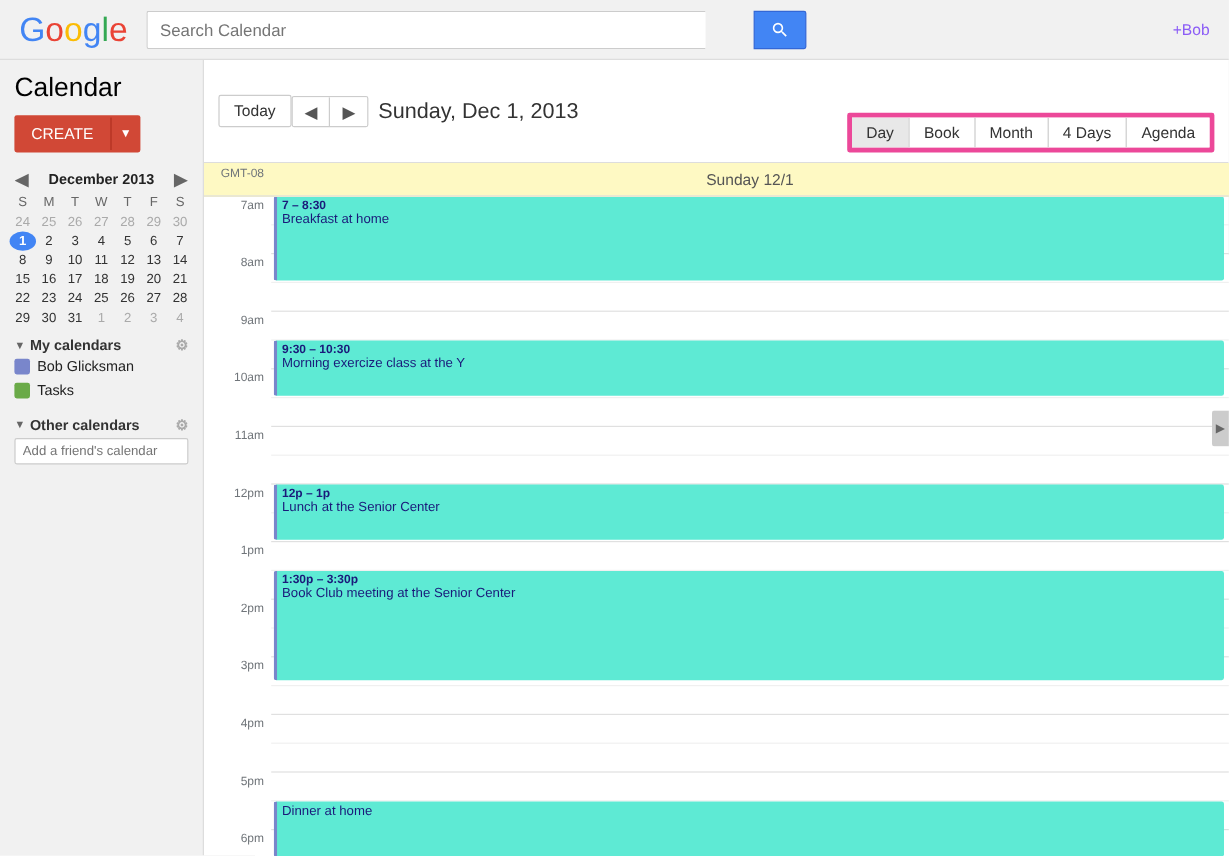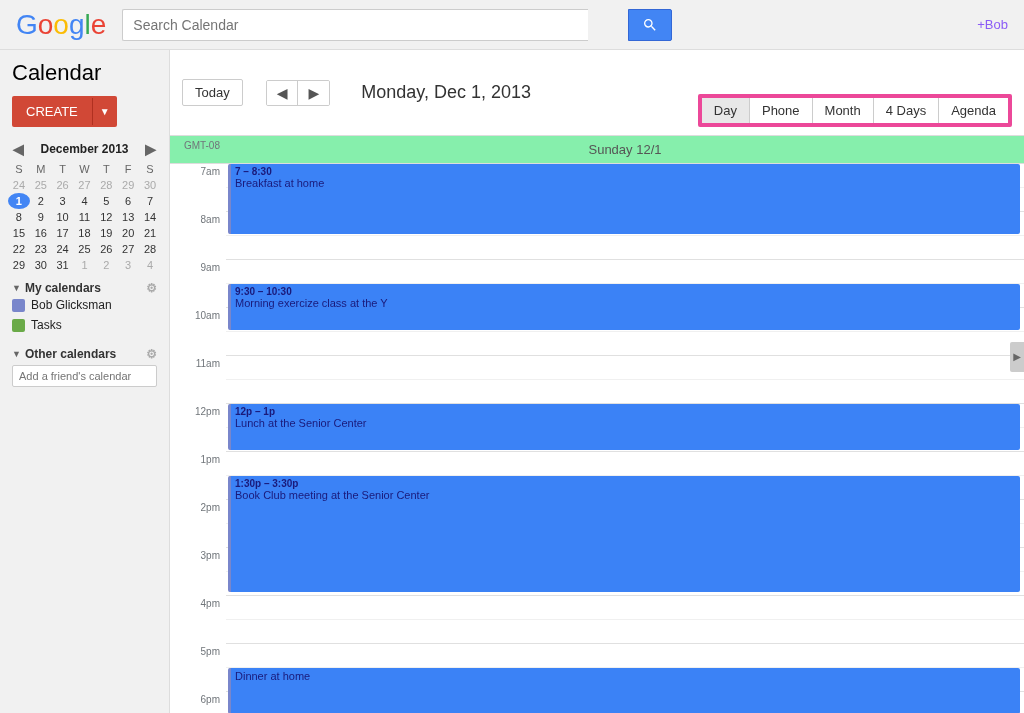--- a/index.html
+++ b/index.html
@@ -103,21 +103,21 @@
     .other-cal-checkbox {
       display: flex; align-items: center; gap: 5px; padding: 2px 0; font-size: 11px;
     }
     .other-cal-checkbox input[type=checkbox] { margin: 0; }
 
     
     #main { flex: 1; display: flex; flex-direction: column; overflow: hidden; background: white; }
 
     
     #toolbar {
-      display: flex; align-items: center; padding: 8px 12px; gap: 23px;
+      display: flex; align-items: center; padding: 8px 12px; gap: 0;
       border-bottom: 1px solid #ddd; background: white;
     }
     .today-btn {
       padding: 5px 12px; border: 1px solid #ccc; background: white;
       border-radius: 2px; font-size: 13px; cursor: pointer; color: #333;
     }
     .nav-btns { display: flex; border: 1px solid #ccc; border-radius: 2px; overflow: hidden; }
     .nav-btn {
       padding: 4px 10px; border: none; background: white;
       cursor: pointer; font-size: 14px; color: #555;
@@ -135,21 +135,21 @@
       cursor: pointer; font-size: 13px; color: #333;
     }
     .view-btn + .view-btn { border-left: 1px solid #ccc; }
     .view-btn.active { background: #e8e8e8; }
 
     
     #cal-area { flex: 1; overflow-y: auto; display: flex; flex-direction: column; }
 
     .day-header-row {
       display: flex; border-bottom: 1px solid #ddd;
-      background: #86efac; position: sticky; top: 0; z-index: 10;
+      background: #fef9c3; position: sticky; top: 0; z-index: 10;
     }
     .day-header-gutter { width: 56px; min-width: 56px; }
     .day-header-cell {
       flex: 1; text-align: center; font-size: 13px; color: #555;
       padding: 6px 0; font-weight: normal;
     }
 
     
     #time-grid { flex: 1; display: flex; position: relative; }
     #time-labels { width: 56px; min-width: 56px; }
@@ -164,21 +164,21 @@
       position: relative;
     }
     .hour-row::after {
       content: ''; position: absolute; bottom: 50%; left: 0; right: 0;
       border-bottom: 1px solid #f0f0f0;
     }
 
     
     .cal-event {
       position: absolute; left: 2px; right: 4px;
-      background: #3b82f6; border-left: 3px solid #7986cb;
+      background: #5eead4; border-left: 3px solid #7986cb;
       border-radius: 2px; padding: 2px 4px;
       font-size: 11px; color: #1a1a7a; overflow: hidden;
       cursor: pointer;
     }
     .cal-event .event-time { font-weight: bold; font-size: 10px; }
     .cal-event .event-title { font-size: 11px; }
 
     
     .scroll-arrow {
       position: absolute; right: 0; top: 50%;
@@ -330,24 +330,24 @@
   </div>
 
   <div id="main">
 
     <div id="toolbar">
       <button class="today-btn">Today</button>
       <div class="nav-btns">
         <button class="nav-btn">◀</button>
         <button class="nav-btn">▶</button>
       </div>
-      <span class="current-date-label">Monday, Dec 1, 2013</span>
+      <span class="current-date-label">Sunday, Dec 1, 2013</span>
       <div class="view-btns" id="view-btns">
           <button class="view-btn active">Day</button>
-          <button class="view-btn">Phone</button>
+          <button class="view-btn">Book</button>
           <button class="view-btn">Month</button>
           <button class="view-btn">4 Days</button>
           <button class="view-btn">Agenda</button>
         </div>
     </div>
 
     <div id="cal-area">
 
       <div class="day-header-row">
         <div class="day-header-gutter">
@@ -396,21 +396,21 @@
                 <div class="event-title">Breakfast at home</div>
               </div>
               <div class="cal-event" style="top: 120px; height: 46px;">
                 <div class="event-time">9:30 – 10:30</div>
                 <div class="event-title">Morning exercize class at the Y</div>
               </div>
               <div class="cal-event" style="top: 240px; height: 46px;">
                 <div class="event-time">12p – 1p</div>
                 <div class="event-title">Lunch at the Senior Center</div>
               </div>
-              <div class="cal-event" style="top: 312px; height: 116px;">
+              <div class="cal-event" style="top: 312px; height: 91px;">
                 <div class="event-time">1:30p – 3:30p</div>
                 <div class="event-title">Book Club meeting at the Senior Center</div>
               </div>
               <div class="cal-event" style="top: 504px; height: 46px;">
                 <div class="event-title">Dinner at home</div>
               </div>
               <div class="cal-event" style="top: 576px; height: 46px;">
                 <div class="event-time">7p – 8p</div>
                 <div class="event-title">Phone call with the grandkids</div>
               </div>

